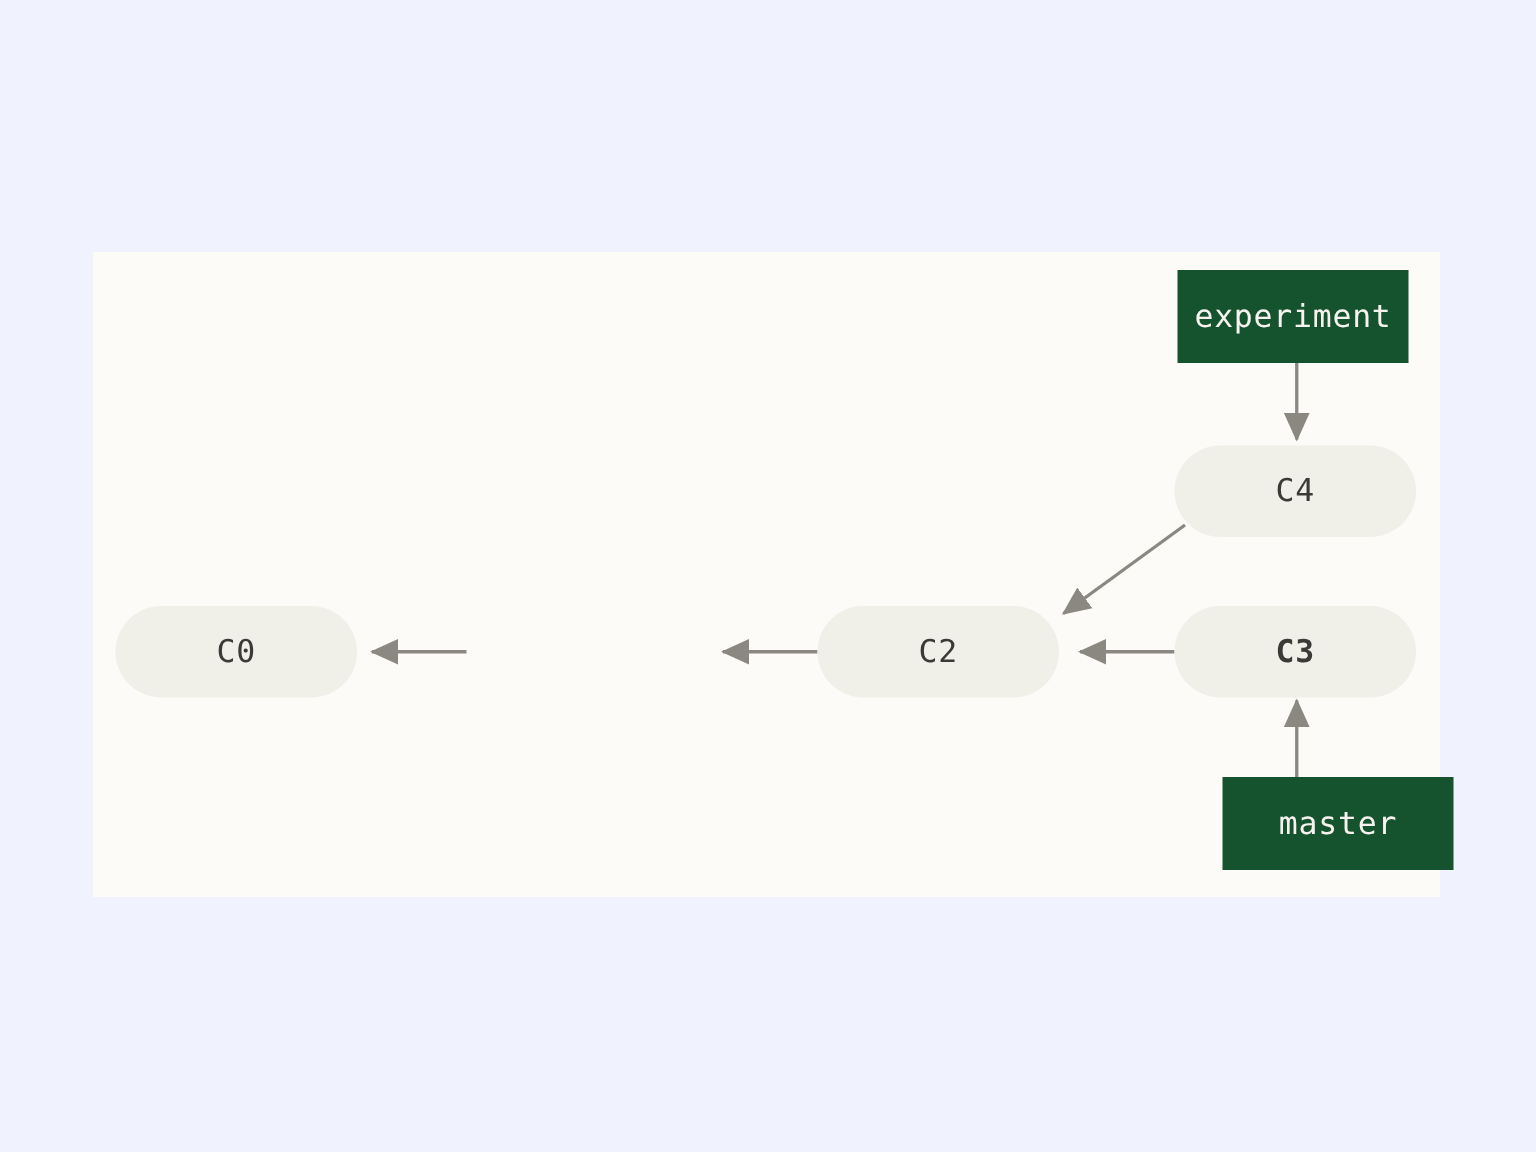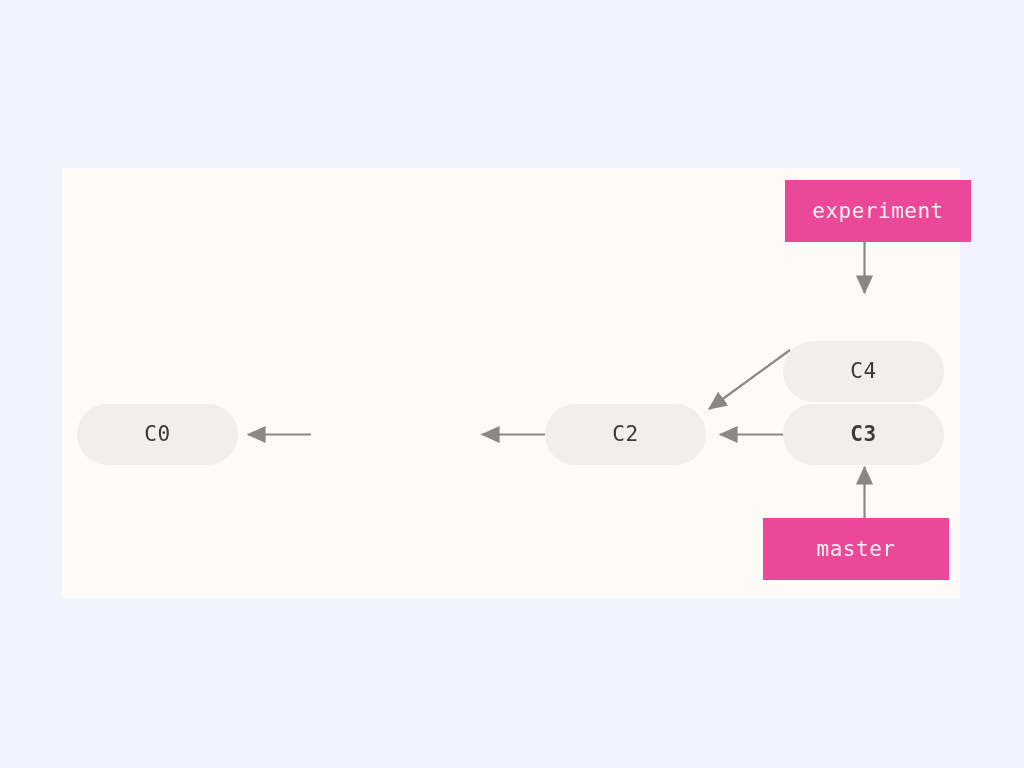--- a/index.html
+++ b/index.html
@@ -47,42 +47,42 @@
   }
   .commit-label {
     font-family: "DejaVu Sans Mono", "Liberation Mono", monospace;
     font-size: 21px;
     color: #3b3a36;
     letter-spacing: 0.5px;
     line-height: 1;
   }
   .branch-box {
     position: absolute;
-    width: 186px;
+    width: 154px;
     height: 62px;
-    background: #ec4899;
+    background: #14532d;
     display: flex;
     align-items: center;
     justify-content: center;
     box-sizing: border-box;
   }
   .branch-label {
     font-family: "DejaVu Sans Mono", "Liberation Mono", monospace;
     font-size: 21px;
     color: #f7f2ef;
     letter-spacing: 0.5px;
     line-height: 1;
   }
   #node-c0 { left: 77px;  top: 404px; }
   #node-c1 { left: 311px; top: 404px; }
   #node-c2 { left: 545px; top: 404px; }
   #node-c3 { left: 783px; top: 404px; font-weight: bold; }
-  #node-c4 { left: 783px; top: 297px; margin-top: 44px; }
+  #node-c4 { left: 783px; top: 297px; }
   #branch-experiment { left: 785px; top: 180px; }
-  #branch-master     { left: 763px; top: 518px; text-align: center; }
+  #branch-master     { left: 815px; top: 518px; text-align: center; }
 </style>
 </head>
 <body>
 
 <div id="stage">
 
   <div id="canvas"></div>
 
   <svg id="diagram-svg" viewBox="0 0 1024 768" xmlns="http://www.w3.org/2000/svg">
     <defs>

